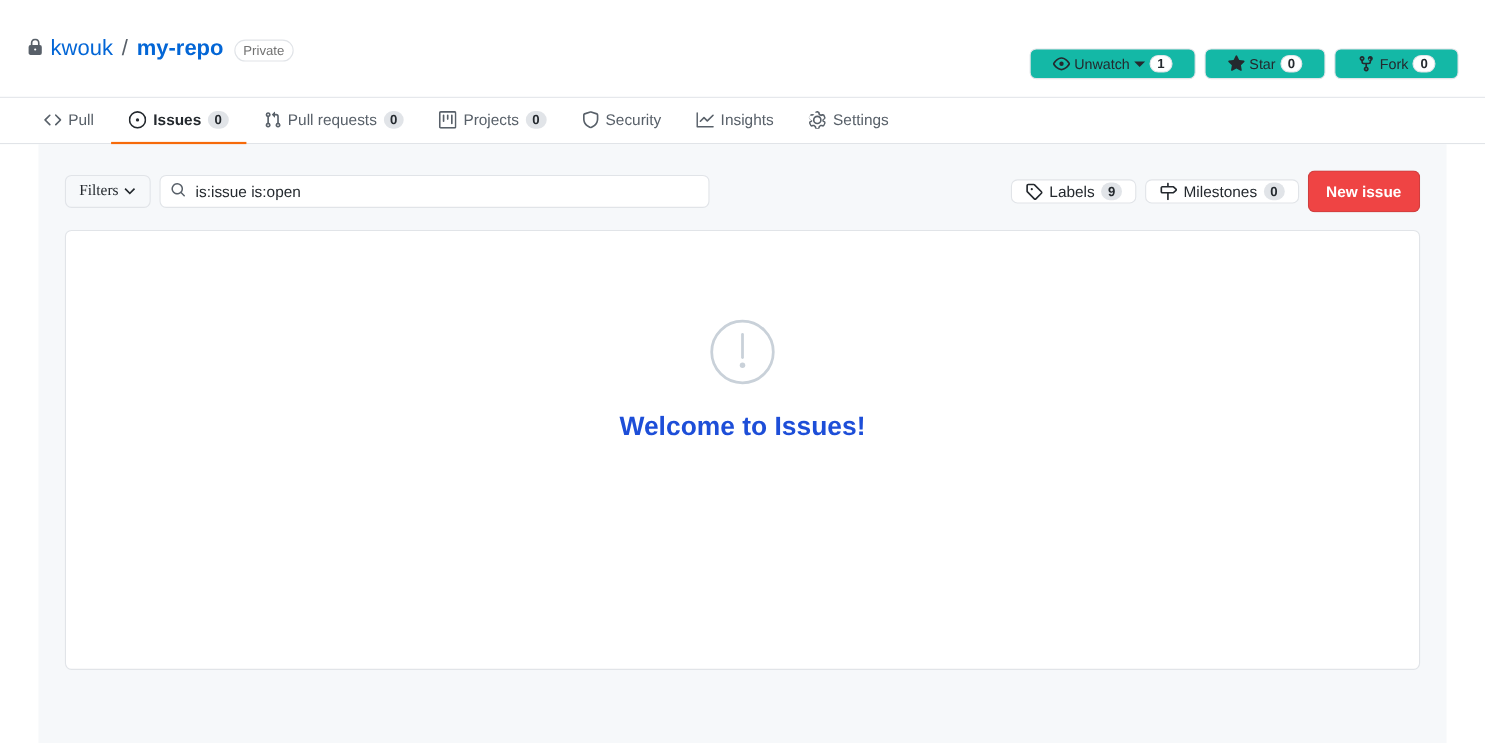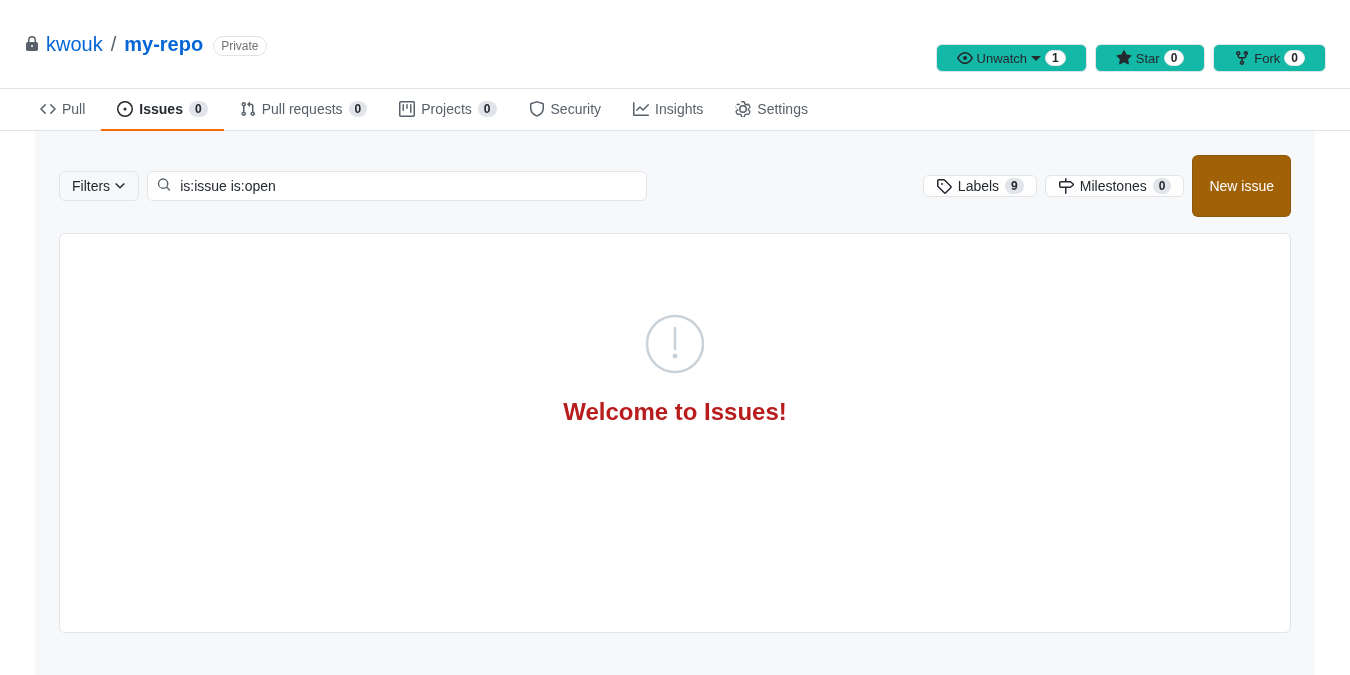--- a/index.html
+++ b/index.html
@@ -144,21 +144,21 @@
       display: flex;
       align-items: center;
       gap: 4px;
       padding: 6px 12px;
       border: 1px solid #e1e4e8;
       border-radius: 6px;
       background: #f6f8fa;
       cursor: pointer;
       font-size: 14px;
       color: #24292e;
-      font-family: Liberation Sans, sans-serif;
+      font-family: Liberation Serif, serif;
       white-space: nowrap;
     }
     .search-input {
       width: 100%;
       padding: 6px 14px 6px 32px;
       border: 1px solid #e1e4e8;
       border-radius: 6px;
       background: #fff;
       font-size: 14px;
       color: #24292e;
@@ -190,27 +190,27 @@
       border: 1px solid #e1e4e8;
       border-radius: 6px;
       background: #fff;
       cursor: pointer;
       font-size: 14px;
       color: #24292e;
       font-family: inherit;
       white-space: nowrap;
     }
     .new-issue-btn {
-      padding: 22px 16px;
-      background: #a16207;
+      padding: 10px 16px;
+      background: #ef4444;
       color: #fff;
       border: 1px solid rgba(27,31,35,0.15);
       border-radius: 6px;
       font-size: 14px;
-      font-weight: 400;
+      font-weight: 700;
       cursor: pointer;
       font-family: inherit;
       white-space: nowrap;
     }
     
     .issues-container {
       background: #fff;
       border: 1px solid #e1e4e8;
       border-radius: 6px;
       min-height: 400px;
@@ -225,21 +225,21 @@
       text-align: center;
     }
     .empty-icon {
       width: 60px;
       height: 60px;
       margin-bottom: 24px;
     }
     .empty-title {
       font-size: 24px;
       font-weight: 700;
-      color: #b91c1c;
+      color: #1d4ed8;
       margin-bottom: 16px;
     }
     .empty-description {
       font-size: 15px;
       color: #586069;
       max-width: 600px;
       line-height: 1.6;
     }
     .empty-description a {
       color: #0366d6;

